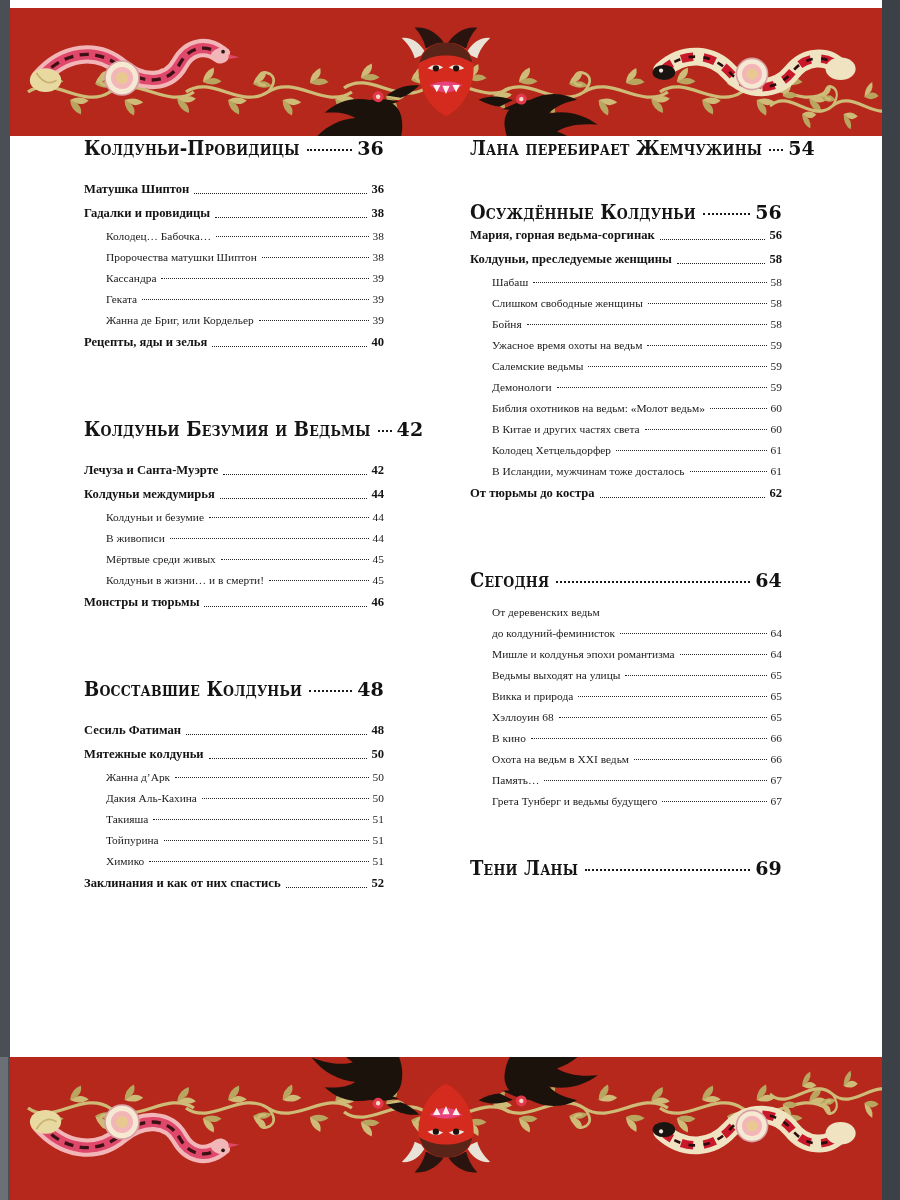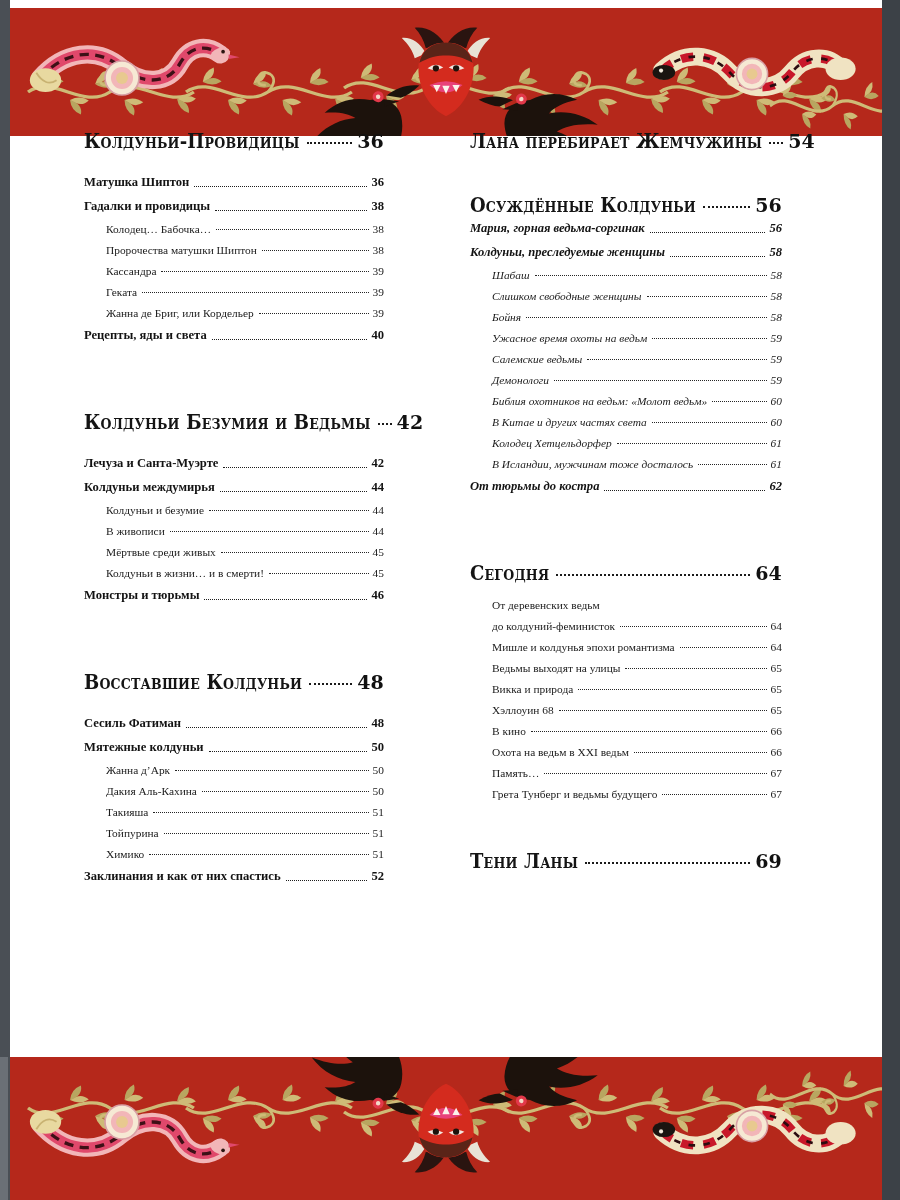--- a/index.html
+++ b/index.html
@@ -19,21 +19,21 @@
 
   
   .band{position:absolute;left:10px;width:872px;background:#b5281b;overflow:hidden;}
   .band-top{top:8px;height:128px;}
   .band-bottom{top:1057px;height:143px;}
   .band-bottom .band-art{transform:scaleY(-1);transform-origin:center;}
   .band-art{position:absolute;inset:0;}
   .band-art svg{display:block;width:100%;height:100%;}
 
   
-  .content{position:absolute;left:0;top:129px;width:744px;height:921px;}
+  .content{position:absolute;left:0;top:136px;width:744px;height:921px;}
   .col{position:absolute;top:0;}
   .col-left{left:84px;width:300px;}
   .col-right{left:470px;width:312px;}
 
   
   .section{margin-bottom:0;}
   .sec-gap-lg{height:58px;}
   .sec-gap-md{height:40px;}
 
   
@@ -81,21 +81,21 @@
     transform:translateY(-3px);
   }
   .e2 .pg{font-weight:400;font-size:11.4px;}
 
   
   .e2.wrap{display:block;white-space:normal;}
   .e2.wrap .l1{display:block;margin-bottom:9px;}
   .e2.wrap .l2{display:flex;align-items:baseline;}
 
   .first-list{margin-top:22px;}
-  .list-top-tight{margin-top:4px;font-style:italic;}
+  .list-top-tight{margin-top:4px;}
   .list-top-mid{margin-top:14px;}
 </style>
 </head>
 <body>
 
 <div class="page">
 
   <div class="edge-left"></div>
   <div class="edge-left-lower"></div>
   <div class="edge-right"></div>
@@ -245,21 +245,21 @@
             <span>Геката</span>
             <span class="lead"></span>
             <span class="pg">39</span>
           </div>
           <div class="e2">
             <span>Жанна де Бриг, или Кордельер</span>
             <span class="lead"></span>
             <span class="pg">39</span>
           </div>
           <div class="e1">
-            <span>Рецепты, яды и света</span>
+            <span>Рецепты, яды и зелья</span>
             <span class="lead"></span>
             <span class="pg">40</span>
           </div>
         </div>
       </div>
 
       <div class="sec-gap-lg"></div>
 
       <div class="section">
         <div class="chapter">

